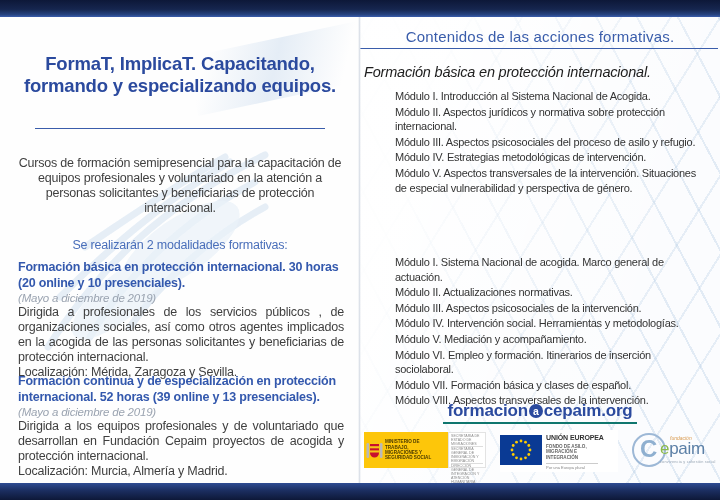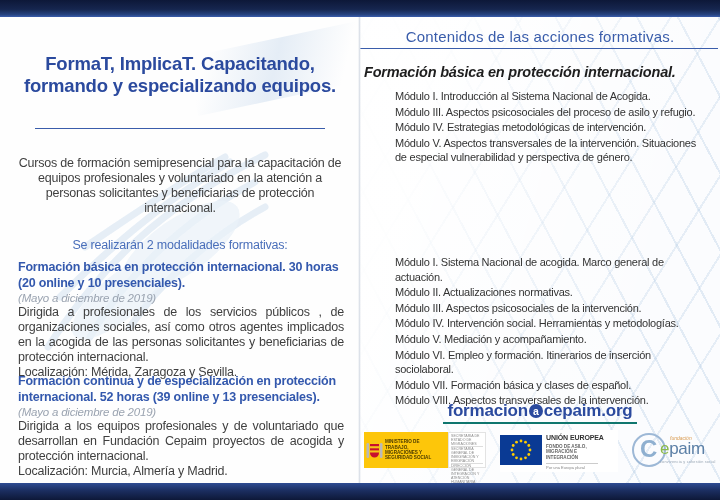--- a/index.html
+++ b/index.html
@@ -47,21 +47,21 @@
   .course h2 { font-size:12.5px; line-height:15.5px; font-weight:bold; color:#3358ad; }
   .course .date { font-size:11.5px; line-height:13px; font-style:italic; color:#9aa3b0; margin-top:1px; }
   .course .body { font-size:12.5px; line-height:15px; color:#3f3f3f; }
   .course .just { text-align:justify; }
 
   
   .r-head { position:absolute; top:11px; left:0; width:360px; text-align:center;
     font-size:15px; font-weight:normal; color:#3a5dab; letter-spacing:.2px; }
   .r-rule { position:absolute; top:31px; left:0; width:358px; height:1px; background:#3a5dab; }
   .r-sub { position:absolute; left:4px; width:350px; font-size:14.5px; line-height:18px;
-    font-weight:bold; color:#1e1e1e; letter-spacing:-.2px; }
+    font-weight:normal; color:#1e1e1e; letter-spacing:-.2px; }
   .r-sub.italic { font-style:italic; }
   .modlist { position:absolute; left:35px; width:312px; }
   .modlist p { font-size:11px; line-height:14.6px; color:#333; letter-spacing:-.25px; margin-bottom:1px; }
 
   .email-row { position:absolute; top:384px; left:0; width:360px; text-align:center; }
   .email { display:inline-block; border-bottom:2px solid #0f766e; padding:0 4px 1px;
     font-size:17px; font-weight:bold; color:#2b4a9e; letter-spacing:-.2px; cursor:pointer; }
   .at { display:inline-block; width:14px; height:14px; border-radius:50%; background:#2b4a9e;
     color:#fff; font-size:10.5px; line-height:14px; text-align:center; font-weight:bold;
     vertical-align:1px; margin:0 1px; }
@@ -147,20 +147,21 @@
     <div class="glass-pattern"></div>
     <div class="glass-fade"></div>
 
     <div class="content">
       <h2 class="r-head">Contenidos de las acciones formativas.</h2>
       <div class="r-rule"></div>
 
       <h3 class="r-sub italic" style="top:46px;">Formación básica en protección internacional.</h3>
       <div class="modlist" style="top:72px;">
         <p>Módulo I. Introducción al Sistema Nacional de Acogida.</p>
+        <p>Módulo II. Aspectos jurídicos y normativa sobre protección internacional.</p>
         <p>Módulo III. Aspectos psicosociales del proceso de asilo y refugio.</p>
         <p>Módulo IV. Estrategias metodológicas de intervención.</p>
         <p>Módulo V. Aspectos transversales de la intervención. Situaciones de especial vulnerabilidad y perspectiva de género.</p>
       </div>
 
       <div class="modlist" style="top:238px;">
         <p>Módulo I. Sistema Nacional de acogida. Marco general de actuación.</p>
         <p>Módulo II. Actualizaciones normativas.</p>
         <p>Módulo III. Aspectos psicosociales de la intervención.</p>
         <p>Módulo IV. Intervención social. Herramientas y metodologías.</p>

